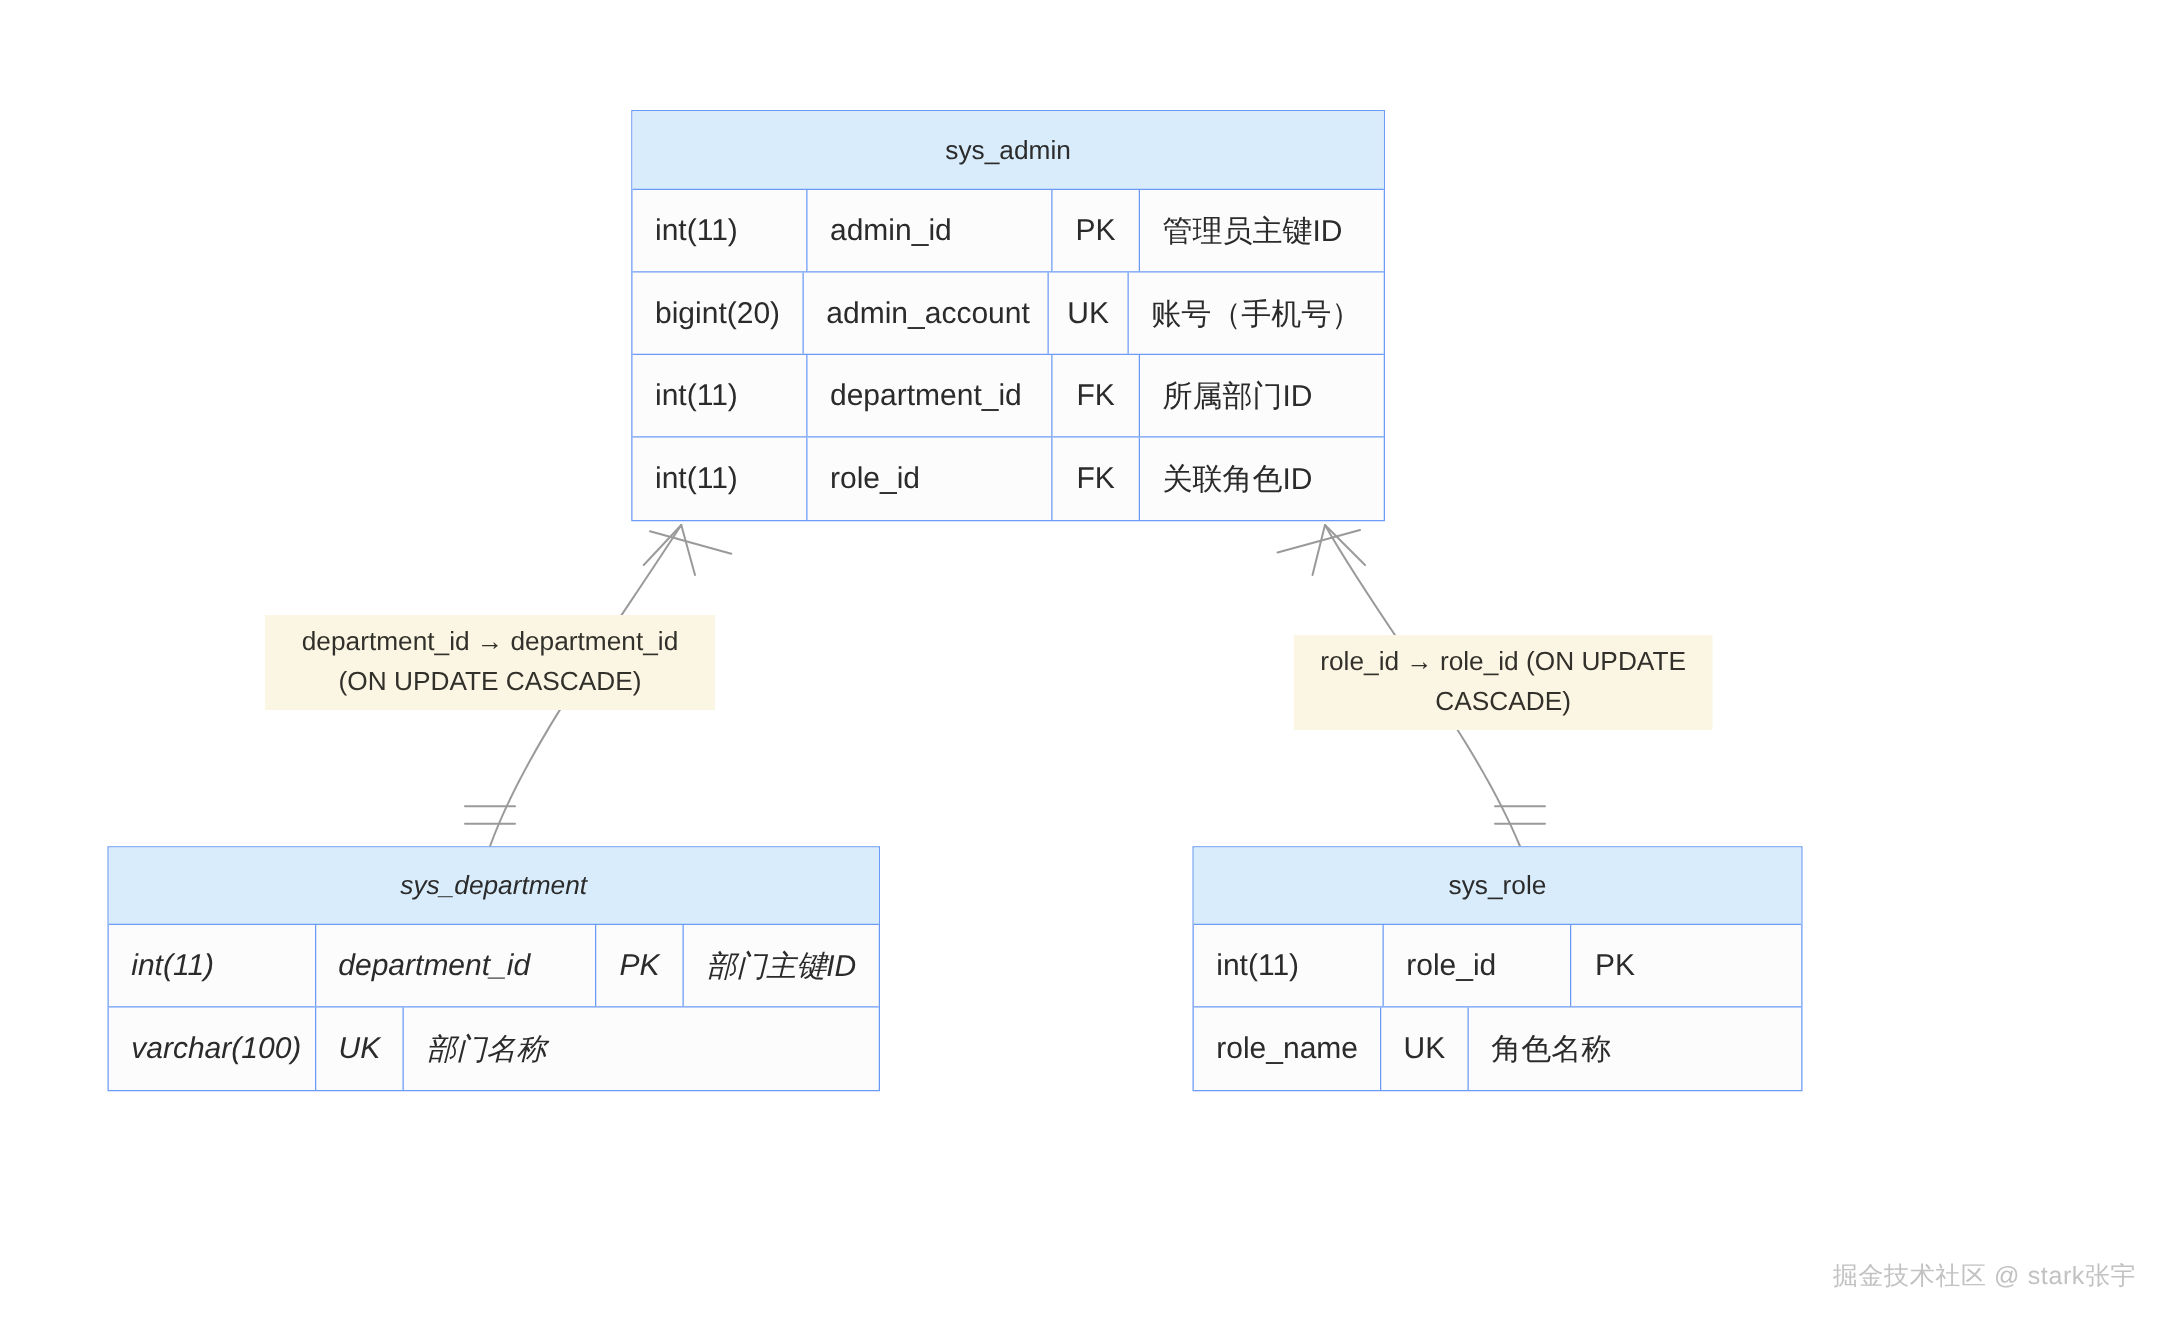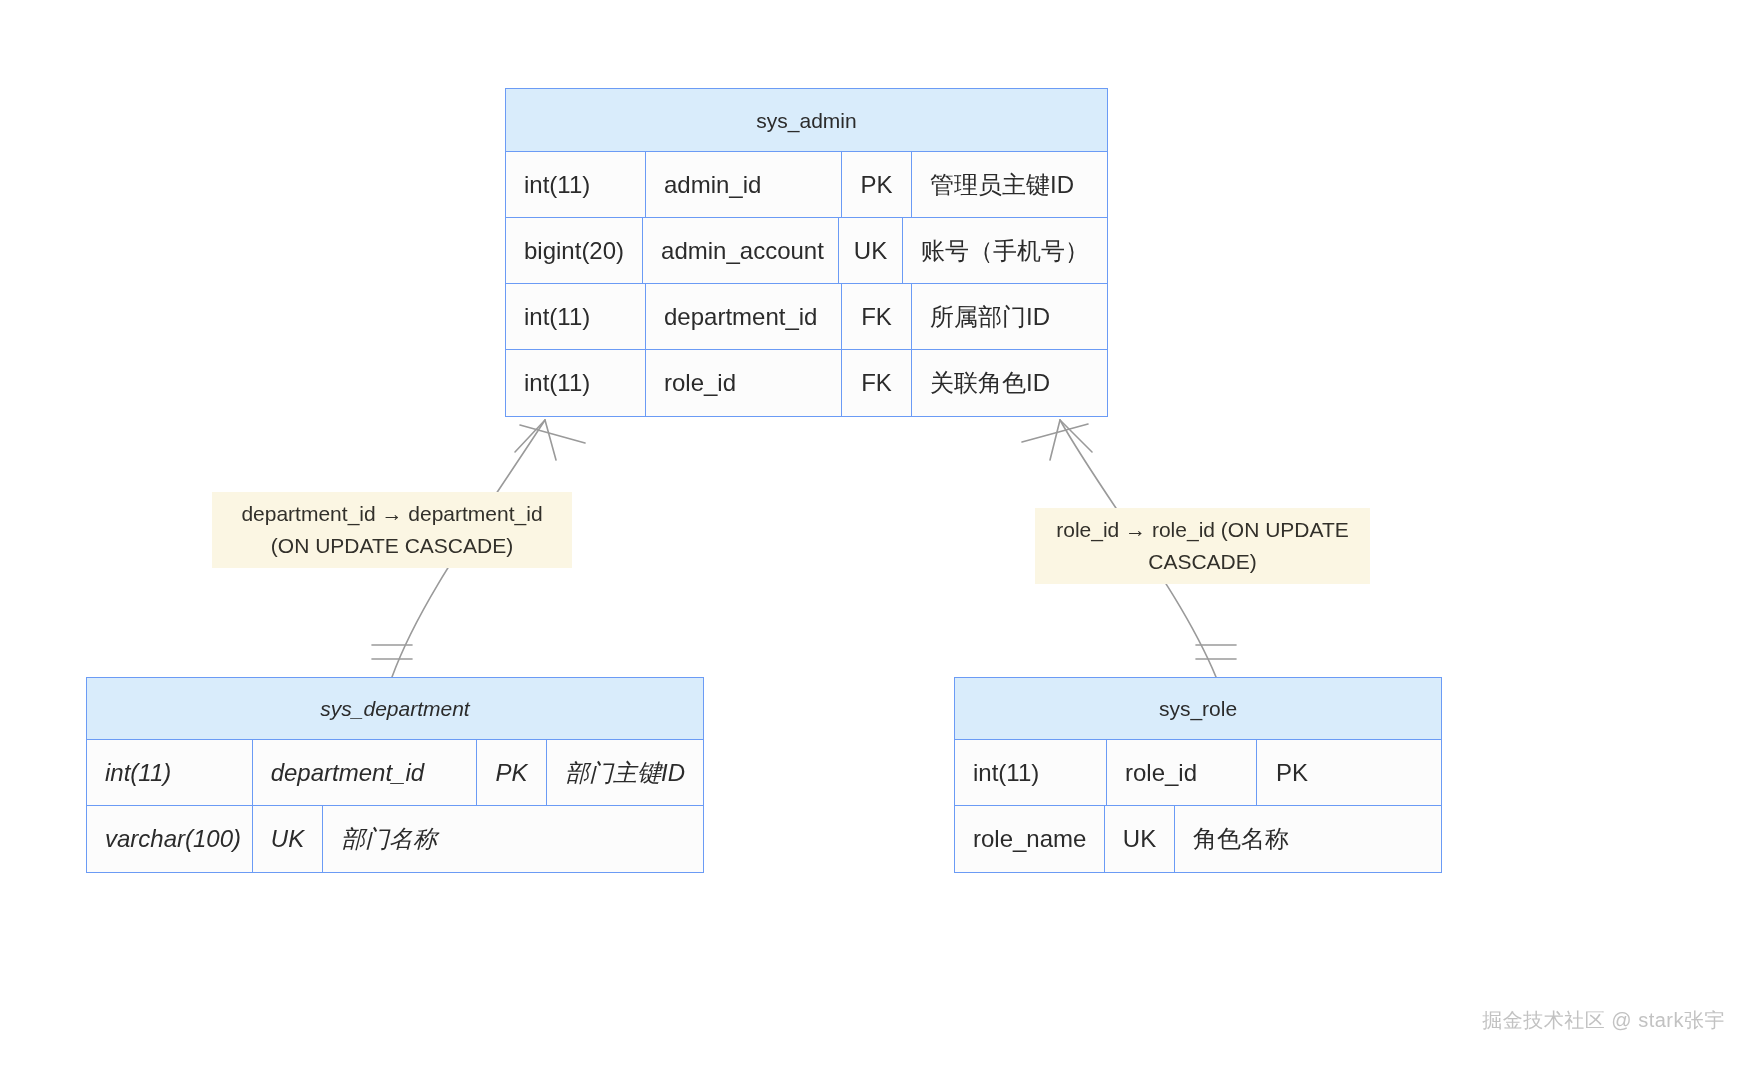--- a/index.html
+++ b/index.html
@@ -125,21 +125,21 @@
     padding: 6px 12px;
     box-sizing: border-box;
   }
   #rel-dept { left: 212px; top: 492px; width: 360px; }
   #rel-role { left: 1035px; top: 508px; width: 335px; }
 
   
   #watermark {
     position: absolute;
     z-index: 5;
-    right: 12px;
+    right: 28px;
     bottom: 32px;
     color: #c2c2c2;
     font-size: 20px;
     letter-spacing: 0.5px;
     white-space: nowrap;
   }
 </style>
 </head>
 <body>
 

